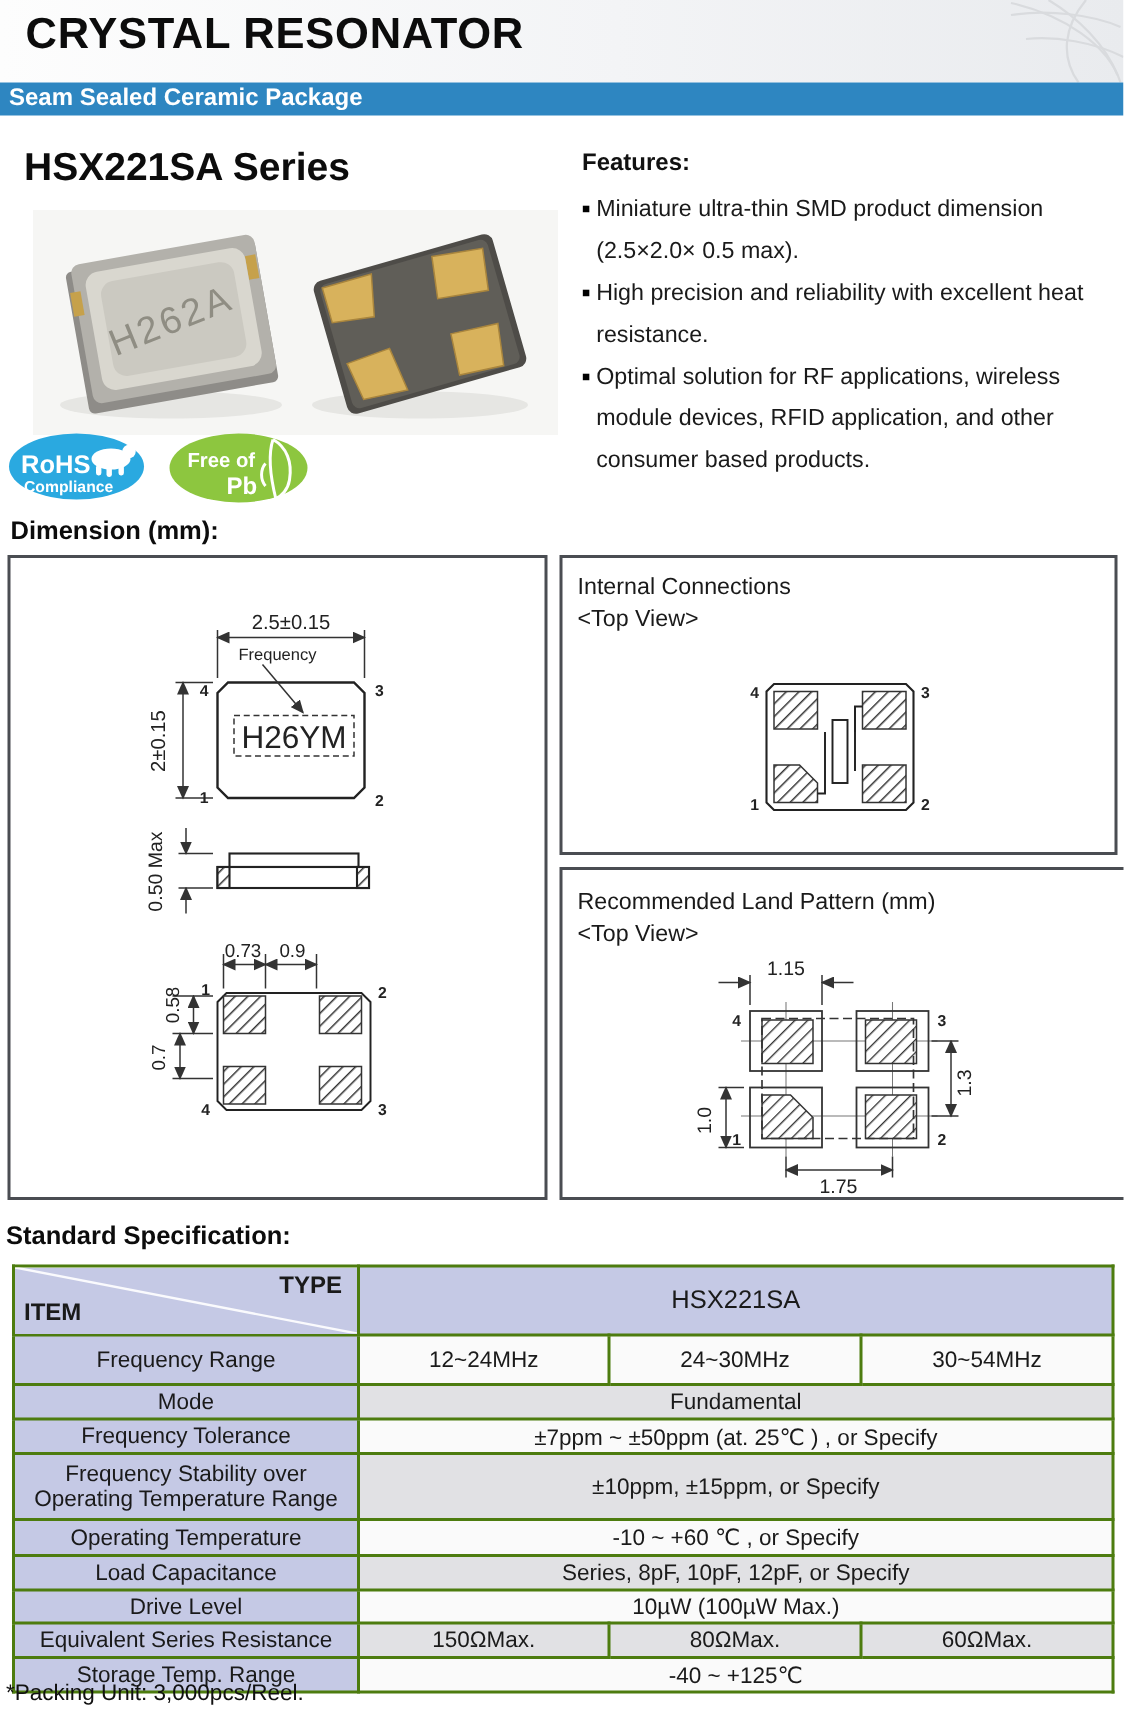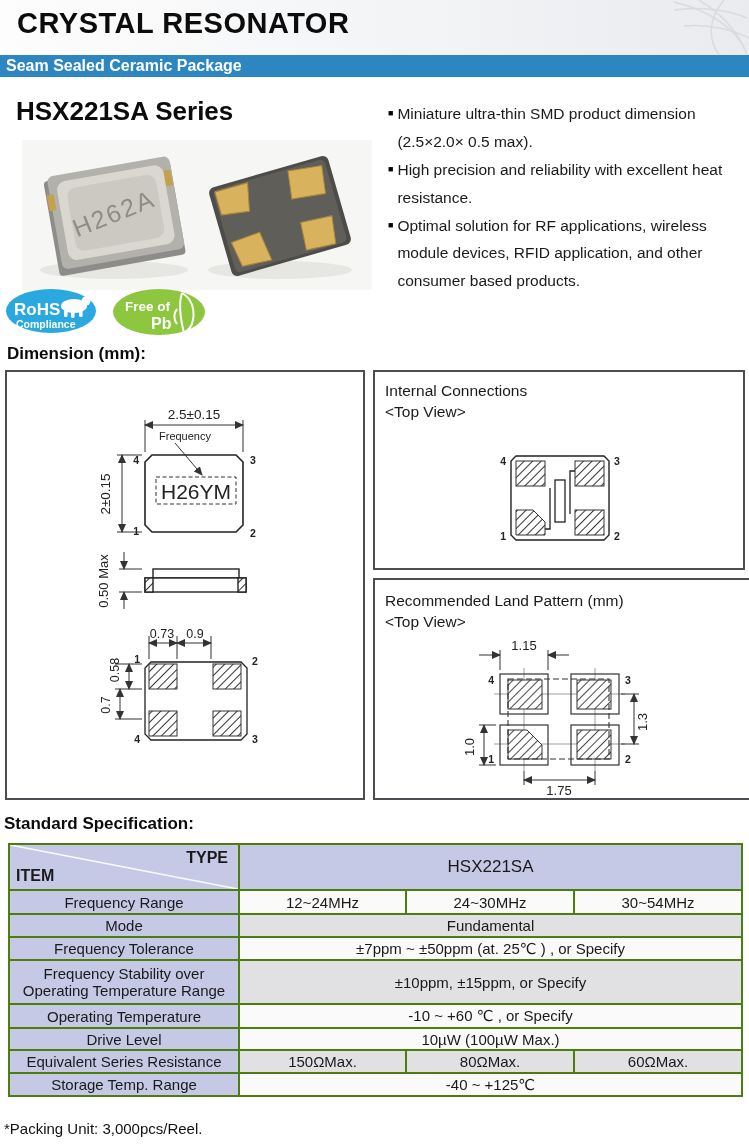--- a/index.html
+++ b/index.html
@@ -106,20 +106,21 @@
     <text x="39" y="41" font-size="16" font-weight="bold" fill="#fff">Pb</text>
     <g fill="none" stroke="#fff" stroke-width="2" transform="translate(60,4)">
       <path d="M10,1 c9,5 13,15 11,27 c-1,6 -5,11 -10,13"></path>
       <path d="M10,1 c-3,9 -2,24 2,40"></path>
       <path d="M5,17 c-3.5,4 -3.5,11 0,15"></path>
     </g>
   </svg>
 </div>
 
 <div class="features">
+  <h3>Features:</h3>
   <div class="feat-item">
     <span class="sq">■</span>
     <div>Miniature ultra-thin SMD product dimension (2.5×2.0× 0.5 max).</div>
   </div>
   <div class="feat-item">
     <span class="sq">■</span>
     <div>High precision and reliability with excellent heat resistance.</div>
   </div>
   <div class="feat-item">
     <span class="sq">■</span>
@@ -336,41 +337,45 @@
       <tr>
     <th class="cell-head corner">
       <svg viewBox="0 0 100 100" preserveAspectRatio="none">
         <line x1="0" y1="0" x2="100" y2="100" stroke="rgba(255,255,255,0.9)" stroke-width="1.6" vector-effect="non-scaling-stroke"></line>
       </svg>
       <span class="t">TYPE</span>
       <span class="i">ITEM</span>
     </th>
     <th class="cell-head model-cell" colspan="3">HSX221SA</th>
   </tr>
-  <tr class="r-white" style="height:24px;">
+  <tr class="r-white" style="height:33px;">
     <td class="cell-item">Frequency Range</td>
     <td class="cell-val">12~24MHz</td>
     <td class="cell-val">24~30MHz</td>
     <td class="cell-val">30~54MHz</td>
   </tr>
   <tr class="r-gray" style="height:23px;">
     <td class="cell-item">Mode</td>
     <td class="cell-val" colspan="3">Fundamental</td>
   </tr>
   <tr class="r-white" style="height:23px;">
     <td class="cell-item">Frequency Tolerance</td>
     <td class="cell-val" colspan="3">±7ppm ~ ±50ppm (at. 25℃ ) , or Specify</td>
   </tr>
   <tr class="r-gray" style="height:44px;">
     <td class="cell-item">Frequency Stability over Operating Temperature Range</td>
     <td class="cell-val" colspan="3">±10ppm, ±15ppm, or Specify</td>
   </tr>
   <tr class="r-white" style="height:24px;">
     <td class="cell-item">Operating Temperature</td>
     <td class="cell-val" colspan="3">-10 ~ +60 ℃ , or Specify</td>
+  </tr>
+  <tr class="r-gray" style="height:23px;">
+    <td class="cell-item">Load Capacitance</td>
+    <td class="cell-val" colspan="3">Series, 8pF, 10pF, 12pF, or Specify</td>
   </tr>
   <tr class="r-white" style="height:22px;">
     <td class="cell-item">Drive Level</td>
     <td class="cell-val" colspan="3">10µW (100µW Max.)</td>
   </tr>
   <tr class="r-gray" style="height:23px;">
     <td class="cell-item">Equivalent Series Resistance</td>
     <td class="cell-val">150ΩMax.</td>
     <td class="cell-val">80ΩMax.</td>
     <td class="cell-val">60ΩMax.</td>

